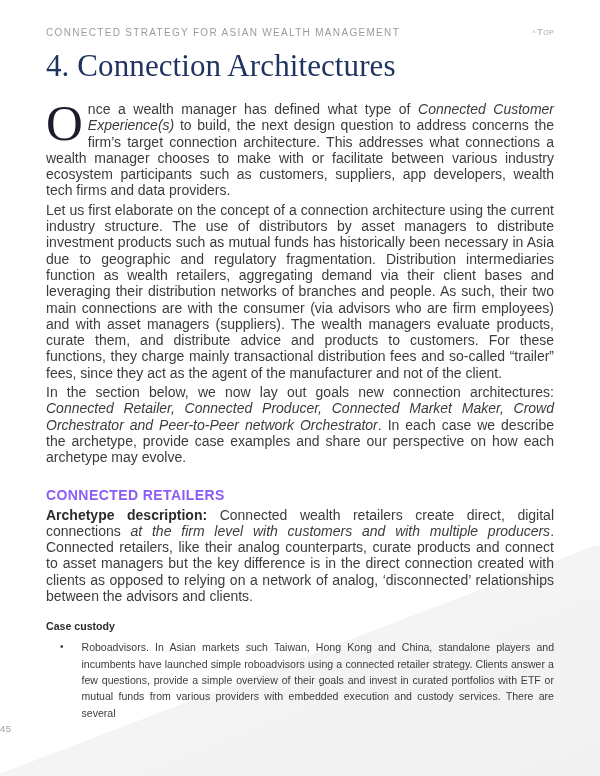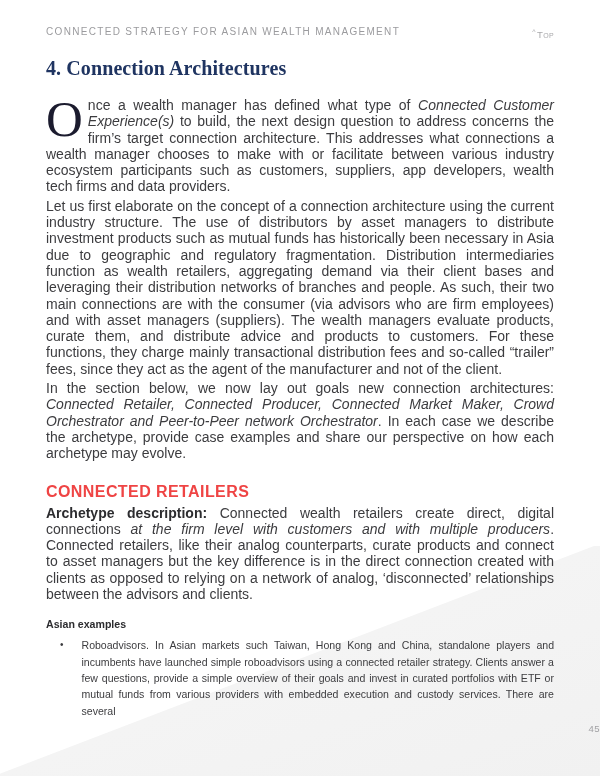--- a/index.html
+++ b/index.html
@@ -44,38 +44,38 @@
   }
   .running-head-title {
     font-size:10px;
     letter-spacing:1.32px;
     color:#9b9b9e;
     text-transform:uppercase;
     white-space:nowrap;
   }
   .top-link {
     display:inline-flex;
-    align-items:flex-start;
+    align-items:flex-end;
     gap:1px;
     color:#a9a9ac;
     text-decoration:none;
     font-size:9.6px;
     letter-spacing:0.35px;
   }
   .top-caret { font-size:7px; line-height:1; position:relative; top:-1px; }
   .top-label { font-variant:small-caps; }
 
   
   .chapter-title {
     font-family:"Liberation Serif", serif;
-    font-size:20px;
-    font-weight:700;
+    font-size:31px;
+    font-weight:400;
     color:#1f3461;
     letter-spacing:0.1px;
-    margin-top:17px;
+    margin-top:10px;
   }
 
   
   .body-text {
     font-size:14px;
     line-height:16.3px;
     text-align:justify;
     color:#3c3c3f;
     hyphens:manual;
   }
@@ -91,23 +91,23 @@
     line-height:40px;
     padding:2px 5px 0 0;
     color:#1b1b2e;
     font-weight:400;
   }
 
   .para { margin-top:3px; }
 
   
   .section-heading {
-    font-size:16px;
+    font-size:14px;
     font-weight:700;
-    color:#ef4444;
+    color:#8b5cf6;
     letter-spacing:0.42px;
     margin-top:21px;
   }
 
   .para-archetype { margin-top:4px; }
   .para-archetype b { font-weight:700; color:#2c2c2f; }
 
   .subheading {
     font-size:10.6px;
     font-weight:700;
@@ -126,21 +126,21 @@
     color:#3c3c3f;
   }
   .bullet-marker { flex:0 0 auto; line-height:16.3px; font-size:10px; }
   .bullet-body { flex:1 1 auto; text-align:justify;margin-left:12px; }
 
   
   .folio {
     position:absolute;
     bottom:42px;
     left:0; right:0;
-    text-align:right;
+    text-align:left;
     font-size:9.6px;
     color:#a2a2a5;
     letter-spacing:0.4px;
   }
 </style>
 </head>
 <body>
 
 <div class="page-wedge"></div>
 
@@ -159,21 +159,21 @@
   <p class="body-text para-lead"><span>Once a wealth manager has defined what type of </span><em>Connected Customer Experience(s)</em><span> to build, the next design question to address concerns the firm’s target connection architecture. This addresses what connections a wealth manager chooses to make with or facilitate between various industry ecosystem participants such as customers, suppliers, app developers, wealth tech firms and data providers.</span></p>
 
   <p class="body-text para">Let us first elaborate on the concept of a connection architecture using the current industry structure. The use of distributors by asset managers to distribute investment products such as mutual funds has historically been necessary in Asia due to geographic and regulatory fragmentation. Distribution intermediaries function as wealth retailers, aggregating demand via their client bases and leveraging their distribution networks of branches and people. As such, their two main connections are with the consumer (via advisors who are firm employees) and with asset managers (suppliers). The wealth managers evaluate products, curate them, and distribute advice and products to customers. For these functions, they charge mainly transactional distribution fees and so-called “trailer” fees, since they act as the agent of the manufacturer and not of the client.</p>
 
   <p class="body-text para"><span>In the section below, we now lay out goals new connection architectures: </span><em>Connected Retailer, Connected Producer, Connected Market Maker, Crowd Orchestrator and Peer-to-Peer network Orchestrator</em><span>. In each case we describe the archetype, provide case examples and share our perspective on how each archetype may evolve.</span></p>
 
   <h2 class="section-heading">CONNECTED RETAILERS</h2>
 
   <p class="body-text para-archetype"><b>Archetype description:</b><span> Connected wealth retailers create direct, digital connections </span><em>at the firm level with customers and with multiple producers</em><span>. Connected retailers, like their analog counterparts, curate products and connect to asset managers but the key difference is in the direct connection created with clients as opposed to relying on a network of analog, ‘disconnected’ relationships between the advisors and clients.</span></p>
 
-  <h3 class="subheading">Asian examples</h3>
+  <h3 class="subheading">Case custody</h3>
 
   <div class="bullet-list">
     <div class="bullet-item">
       <span class="bullet-marker">•</span>
       <span class="bullet-body">Roboadvisors. In Asian markets such Taiwan, Hong Kong and China, standalone players and incumbents have launched simple roboadvisors using a connected retailer strategy. Clients answer a few questions, provide a simple overview of their goals and invest in curated portfolios with ETF or mutual funds from various providers with embedded execution and custody services. There are several</span>
     </div>
   </div>
 
   <div class="folio">45</div>
 

